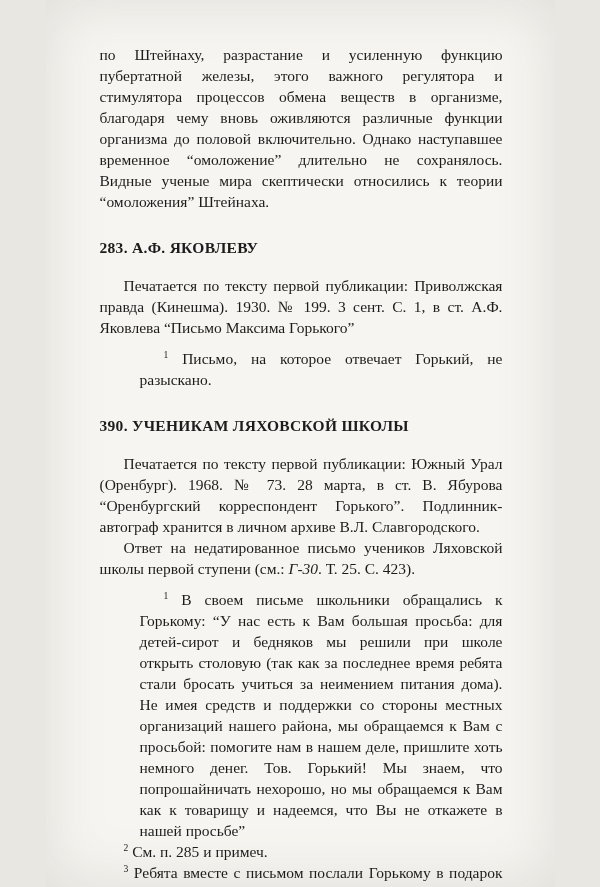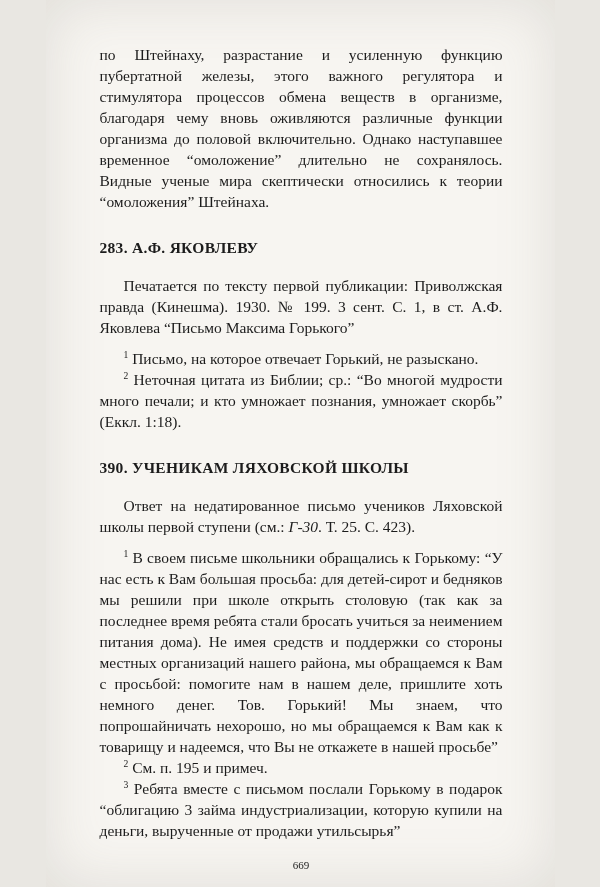--- a/index.html
+++ b/index.html
@@ -27,21 +27,21 @@
     margin: 0;
   }
   .indent { text-indent: 24px; }
   .heading {
     font-size: 15.5px;
     line-height: 21px;
     font-weight: bold;
     letter-spacing: 0.3px;
     margin: 25px 0 17px 0;
   }
-  .fn-first { margin-top: 10px; }
+  .fn-first { margin-top: 10px; margin-left: 40px; }
   sup.fnmark {
     font-size: 0.62em;
     line-height: 0;
     vertical-align: super;
   }
   i.src { font-style: italic; }
   .page-number {
     margin-top: auto;
     text-align: center;
     font-size: 11px;
@@ -59,28 +59,30 @@
 
   <h2 class="heading">283. А.Ф. ЯКОВЛЕВУ</h2>
 
   <p class="para indent">
     <span>Печатается по тексту первой публикации: Приволжская правда (Кинешма). 1930. № 199. 3 сент. С. 1, в ст. А.Ф. Яковлева “Письмо Максима Горького”</span>
   </p>
 
 
   <p class="para indent fn-first"><sup class="fnmark">1</sup><span> Письмо, на которое отвечает Горький, не разыскано.</span></p>
 
-  <p class="para indent"><sup class="fnmark">2</sup><span> Неточная цитата из Библии; ср.: “Во многой мудрости много печали; и кто умножает познания, умножает скорбь” (Еккл. 1:18).</span></p>
 
   <h2 class="heading">390. УЧЕНИКАМ ЛЯХОВСКОЙ ШКОЛЫ</h2>
 
+  <p class="para indent">
+    <span>Печатается по тексту первой публикации: Южный Урал (Оренбург). 1968. № 73. 28 марта, в ст. В. Ябурова “Оренбургский корреспондент Горького”. Подлинник-автограф хранится в личном архиве В.Л. Славгородского.</span>
+  </p>
 
   <p class="para indent"><span>Ответ на недатированное письмо учеников Ляховской школы первой ступени (см.: </span><i class="src">Г-30</i><span>. Т. 25. С. 423).</span></p>
 
   <p class="para indent fn-first"><sup class="fnmark">1</sup><span> В своем письме школьники обращались к Горькому: “У нас есть к Вам большая просьба: для детей-сирот и бедняков мы решили при школе открыть столовую (так как за последнее время ребята стали бросать учиться за неимением питания дома). Не имея средств и поддержки со стороны местных организаций нашего района, мы обращаемся к Вам с просьбой: помогите нам в нашем деле, пришлите хоть немного денег. Тов. Горький! Мы знаем, что попрошайничать нехорошо, но мы обращаемся к Вам как к товарищу и надеемся, что Вы не откажете в нашей просьбе”</span></p>
 
-  <p class="para indent"><sup class="fnmark">2</sup><span> См. п. 195 и примеч.</span></p>
+  <p class="para indent"><sup class="fnmark">2</sup><span> См. п. 285 и примеч.</span></p>
 
   <p class="para indent"><sup class="fnmark">3</sup><span> Ребята вместе с письмом послали Горькому в подарок “облигацию 3 займа индустриализации, которую купили на деньги, вырученные от продажи утильсырья”</span></p>
 
   <div class="page-number">669</div>
 
 </div>
 
 </body></html>

